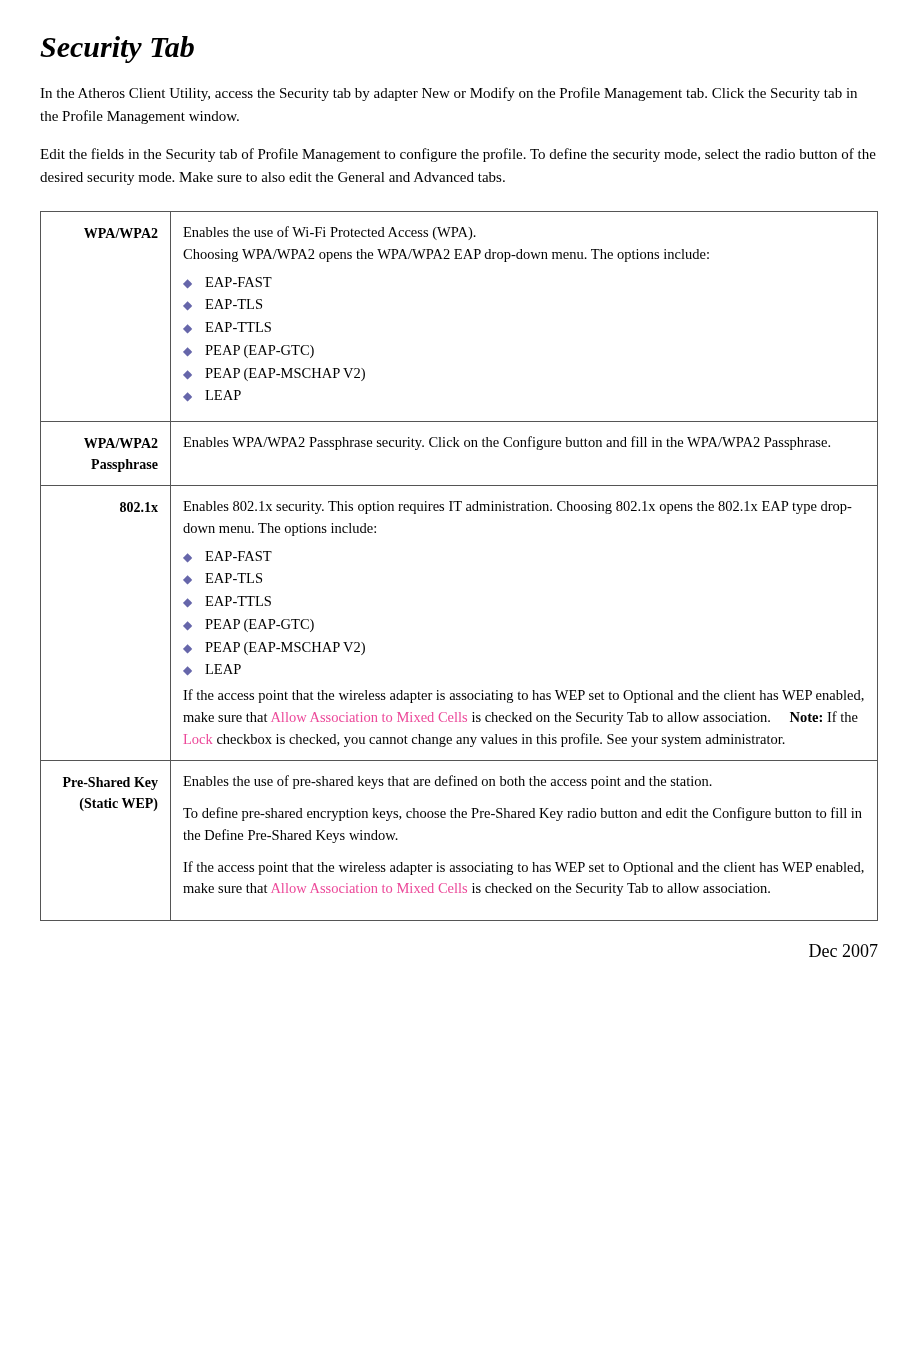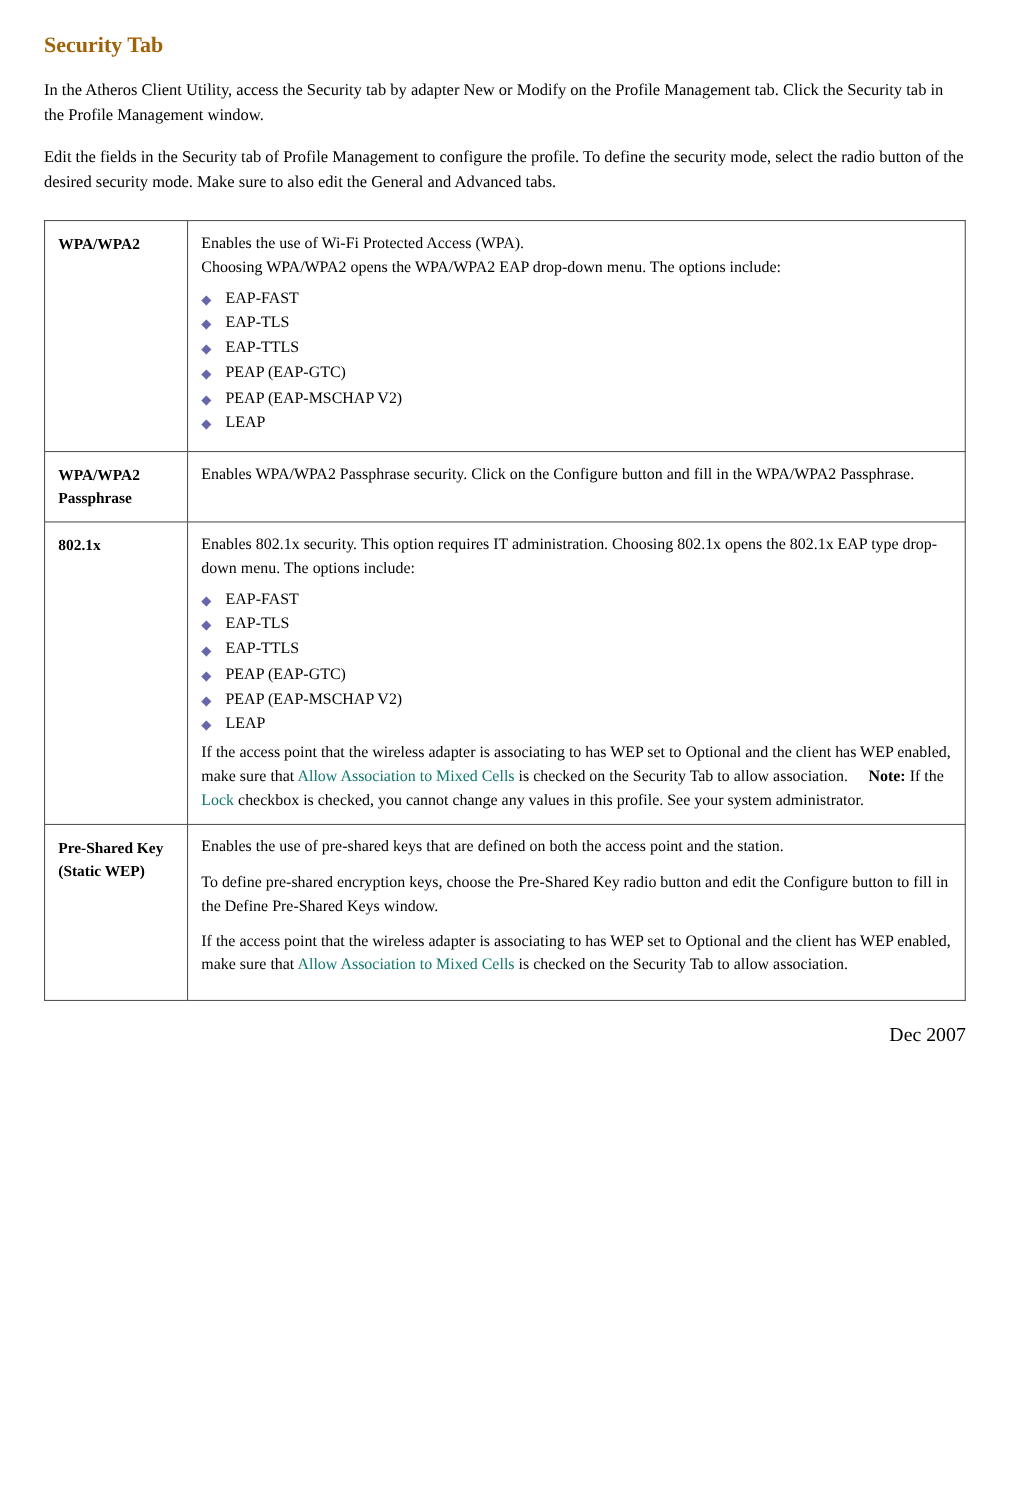--- a/index.html
+++ b/index.html
@@ -6,55 +6,57 @@
     body {
       font-family: Georgia, 'Times New Roman', serif;
       font-size: 15px;
       color: #000;
       background: #fff;
       padding: 30px 40px 30px 40px;
       width: 918px;
       min-height: 1362px;
     }
     h1 {
-      font-size: 20px;
+      font-size: 30px;
       font-weight: bold;
-      color: #a16207;
+      color: #000000;
       margin-bottom: 18px;
+      font-style: italic;
     }
     .intro {
       margin-bottom: 14px;
       line-height: 1.55;
     }
     .intro2 {
       margin-bottom: 22px;
       line-height: 1.55;
     }
     a, .link {
       color: #000000;
       text-decoration: none;
     }
     .link-blue {
-      color: #0f766e;
+      color: #ec4899;
       text-decoration: none;
       text-align: right;
     }
     table {
       border-collapse: collapse;
       width: 100%;
       margin-bottom: 20px;
     }
     td {
       border: 1px solid #555;
       padding: 10px 12px;
       vertical-align: top;
       line-height: 1.5;
     }
     .label-cell {
       font-weight: bold;
+      text-align: right;
       width: 130px;
       font-size: 14px;
       white-space: nowrap;
       vertical-align: top;
       padding-top: 11px;
     }
     .content-cell {
       font-size: 14.5px;
     }
     ul.bullet-list {

